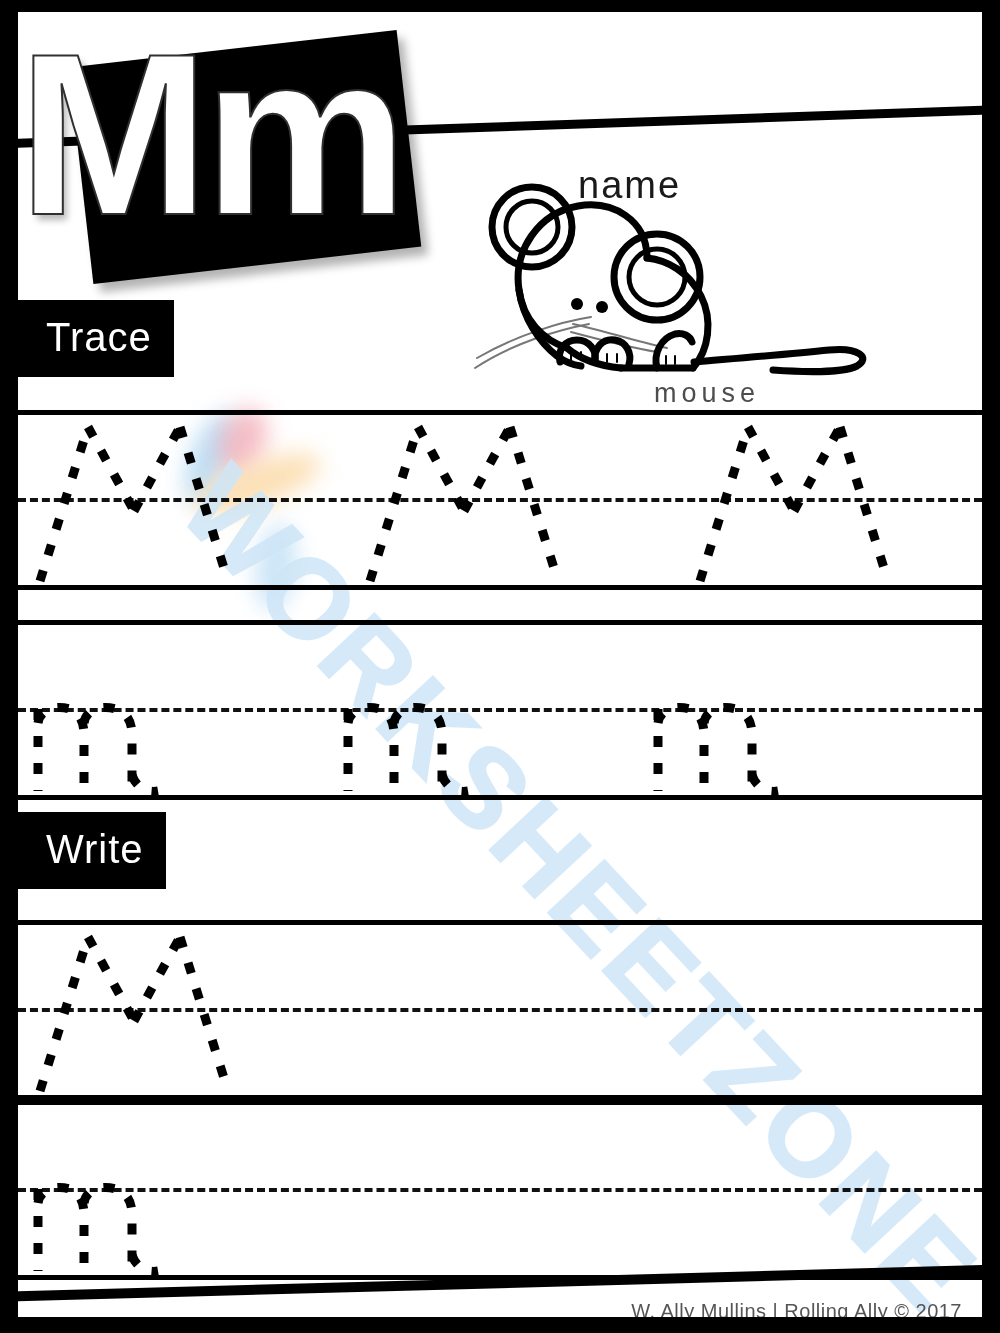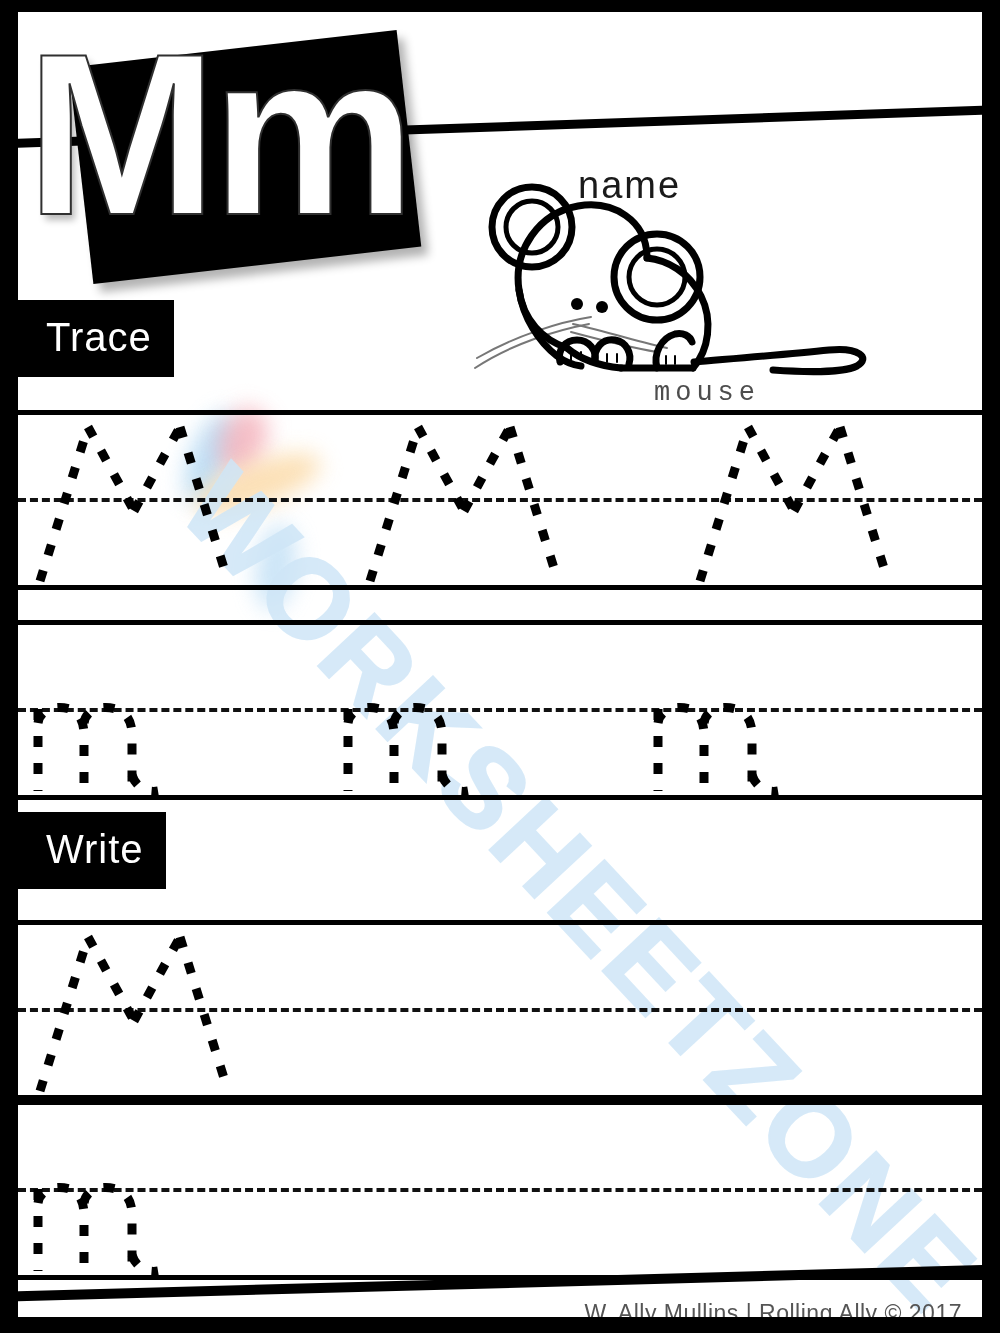--- a/index.html
+++ b/index.html
@@ -71,21 +71,21 @@
     top: 36px;
     width: 330px;
     height: 218px;
     background: #000000;
     transform: rotate(-6.5deg);
     box-shadow: 6px 9px 10px rgba(0,0,0,.30);
     z-index: 3;
   }
   .title-letters {
     position: absolute;
-    left: 8px;
+    left: 0;
     top: 8px;
     font-size: 230px;
     line-height: 230px;
     font-weight: bold;
     color: #ffffff;
     -webkit-text-stroke: 2px #303030;
     letter-spacing: -6px;
     z-index: 5;
     user-select: none;
     text-shadow: 4px 6px 7px rgba(0,0,0,.28);
@@ -123,21 +123,20 @@
     z-index: 4;
   }
   .word-label {
     position: absolute;
     left: 636px;
     top: 366px;
     font-size: 27px;
     color: #4d4d4d;
     letter-spacing: 5px;
     z-index: 4;
-    font-family: Liberation Mono, monospace;
   }
 
   
   .section-tab {
     position: absolute;
     left: 0px;
     background: #000000;
     color: #ffffff;
     font-size: 40px;
     line-height: 1;
@@ -188,21 +187,21 @@
     height: 10px;
     background: #000000;
     transform: rotate(-1.55deg);
     transform-origin: 0 0;
     z-index: 4;
   }
   .credit {
     position: absolute;
     right: 20px;
     top: 1288px;
-    font-size: 23px;
+    font-size: 20px;
     color: #555555;
     letter-spacing: .5px;
     z-index: 6;
     white-space: nowrap;
   }
 </style>
 </head>
 <body>
 
 <div id="page">

